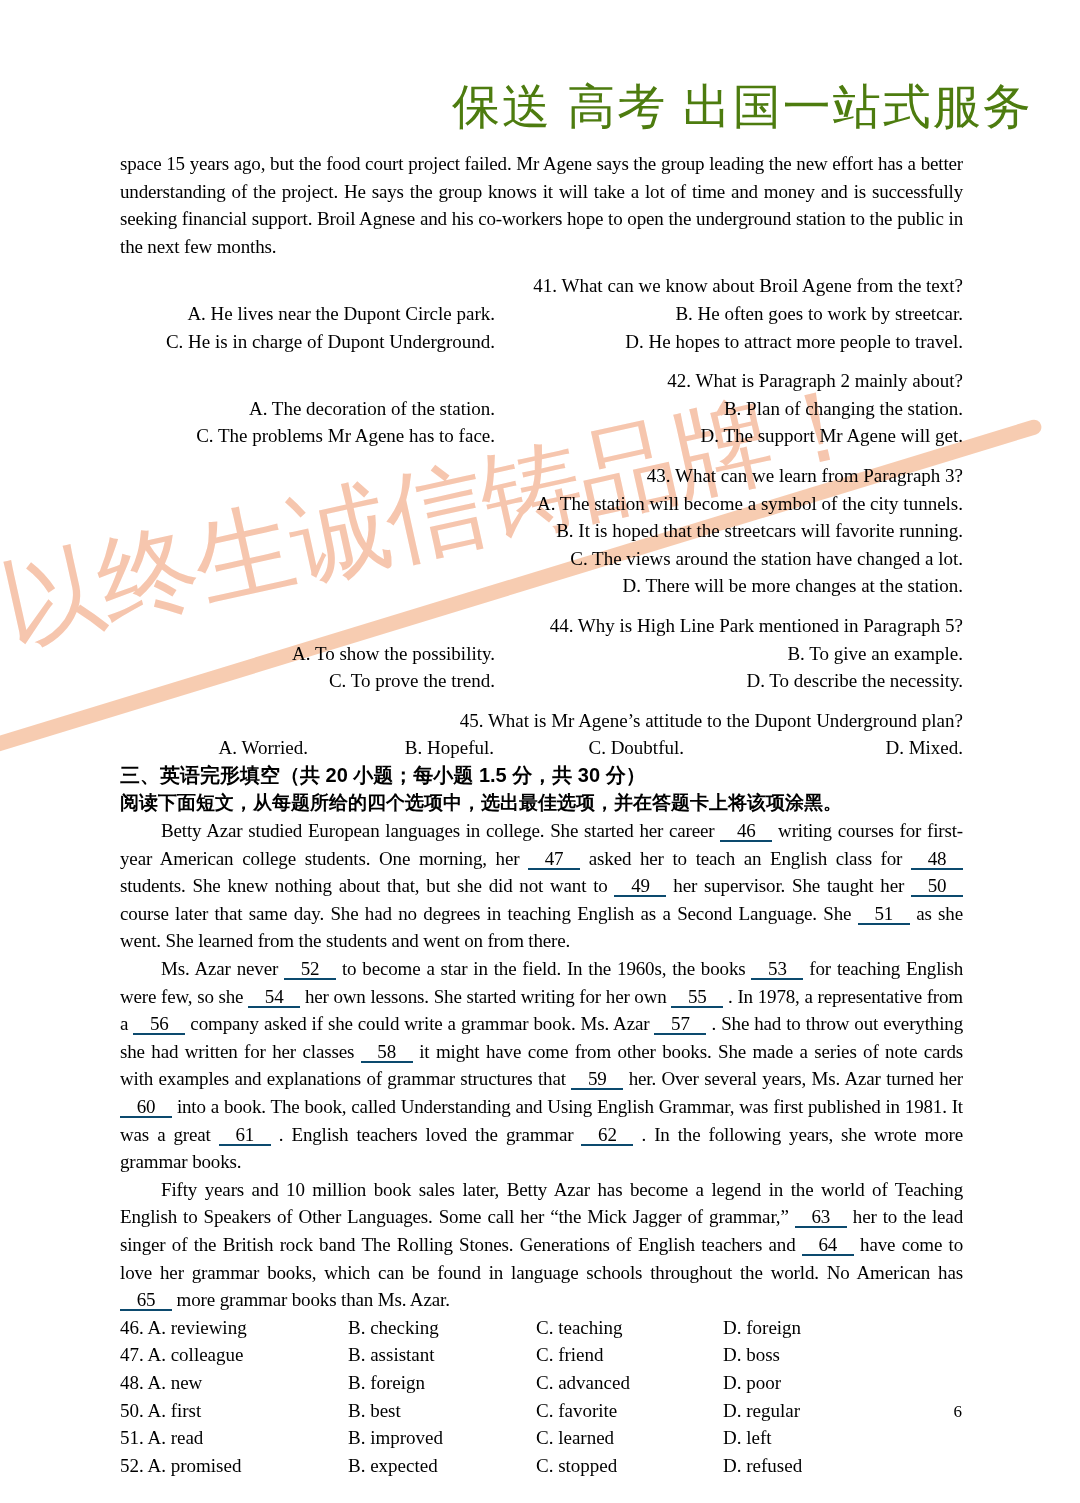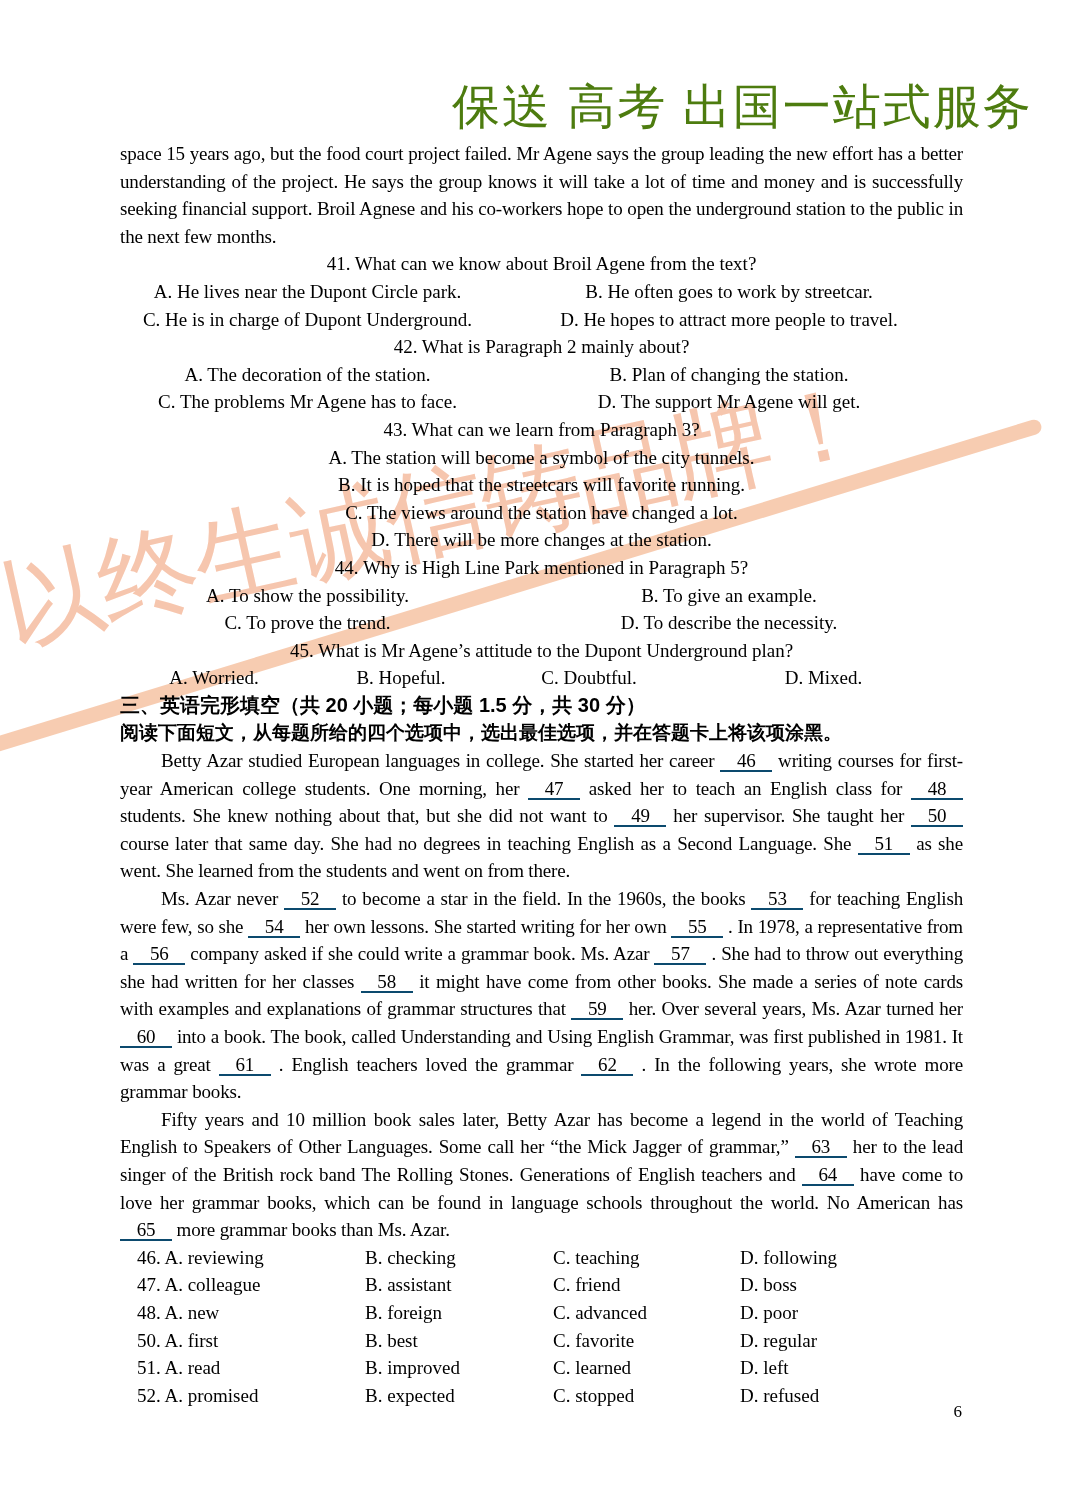--- a/index.html
+++ b/index.html
@@ -44,26 +44,26 @@
     font-size:48px;
     line-height:50px;
     letter-spacing:2px;
     color:#4d7c0f;
     font-weight:400;
     white-space:nowrap;
   }
   
   .content{
     position:absolute;
-    left:120px; top:140px;
+    left:120px; top:150px;
     width:843px;
   }
   .content p{margin:0;}
   .para-justify{text-align:justify;letter-spacing:-0.15px;}
-  .q-block{text-align:center;}
+  .q-block{text-align:right;margin-top:12px;}
   .q-line{white-space:nowrap;}
   .opt-line{white-space:nowrap;}
   .opt-grid-two{display:grid;grid-template-columns:375px 1fr;}
   .opt-grid-four{display:grid;grid-template-columns:188px 186px 190px 1fr;}
   .opt-cell{white-space:nowrap;overflow:visible;}
   .section-title{
     font-family:"Liberation Sans","DejaVu Sans",sans-serif;
     font-weight:700;
     font-size:20px;
     line-height:27.6px;
@@ -76,21 +76,21 @@
   }
   .blank{
     display:inline-block;
     min-width:44px;
     padding:0 4px;
     text-align:center;
     text-indent:0;
     border-bottom:2px solid #0c4a6e;
     line-height:19px;
   }
-  .opt-table{margin-top:0;margin-left:17px;}
+  .opt-table{margin-top:0;}
   .opt-row{display:grid;grid-template-columns:228px 188px 187px 1fr;}
   .page-number{
     position:absolute;
     right:118px; top:1398px;
     font-size:17px;
   }
 </style>
 </head>
 <body>
 
@@ -159,21 +159,21 @@
         <p class="cloze-para">Betty Azar studied European languages in college. She started her career <span class="blank">46</span> writing courses for first-year American college students. One morning, her <span class="blank">47</span> asked her to teach an English class for <span class="blank">48</span> students. She knew nothing about that, but she did not want to <span class="blank">49</span> her supervisor. She taught her <span class="blank">50</span> course later that same day. She had no degrees in teaching English as a Second Language. She <span class="blank">51</span> as she went. She learned from the students and went on from there.</p>
         <p class="cloze-para">Ms. Azar never <span class="blank">52</span> to become a star in the field. In the 1960s, the books <span class="blank">53</span> for teaching English were few, so she <span class="blank">54</span> her own lessons. She started writing for her own <span class="blank">55</span> . In 1978, a representative from a <span class="blank">56</span> company asked if she could write a grammar book. Ms. Azar <span class="blank">57</span> . She had to throw out everything she had written for her classes <span class="blank">58</span> it might have come from other books. She made a series of note cards with examples and explanations of grammar structures that <span class="blank">59</span> her. Over several years, Ms. Azar turned her <span class="blank">60</span> into a book. The book, called Understanding and Using English Grammar, was first published in 1981. It was a great <span class="blank">61</span> . English teachers loved the grammar <span class="blank">62</span> . In the following years, she wrote more grammar books.</p>
         <p class="cloze-para">Fifty years and 10 million book sales later, Betty Azar has become a legend in the world of Teaching English to Speakers of Other Languages. Some call her “the Mick Jagger of grammar,” <span class="blank">63</span> her to the lead singer of the British rock band The Rolling Stones. Generations of English teachers and <span class="blank">64</span> have come to love her grammar books, which can be found in language schools throughout the world. No American has <span class="blank">65</span> more grammar books than Ms. Azar.</p>
       </div>
 
     <div class="opt-table">
         <div class="opt-row">
           <div class="opt-cell">46. A. reviewing</div>
           <div class="opt-cell">B. checking</div>
           <div class="opt-cell">C. teaching</div>
-          <div class="opt-cell">D. following</div>
+          <div class="opt-cell">D. foreign</div>
         </div>
         <div class="opt-row">
           <div class="opt-cell">47. A. colleague</div>
           <div class="opt-cell">B. assistant</div>
           <div class="opt-cell">C. friend</div>
           <div class="opt-cell">D. boss</div>
         </div>
         <div class="opt-row">
           <div class="opt-cell">48. A. new</div>
           <div class="opt-cell">B. foreign</div>

